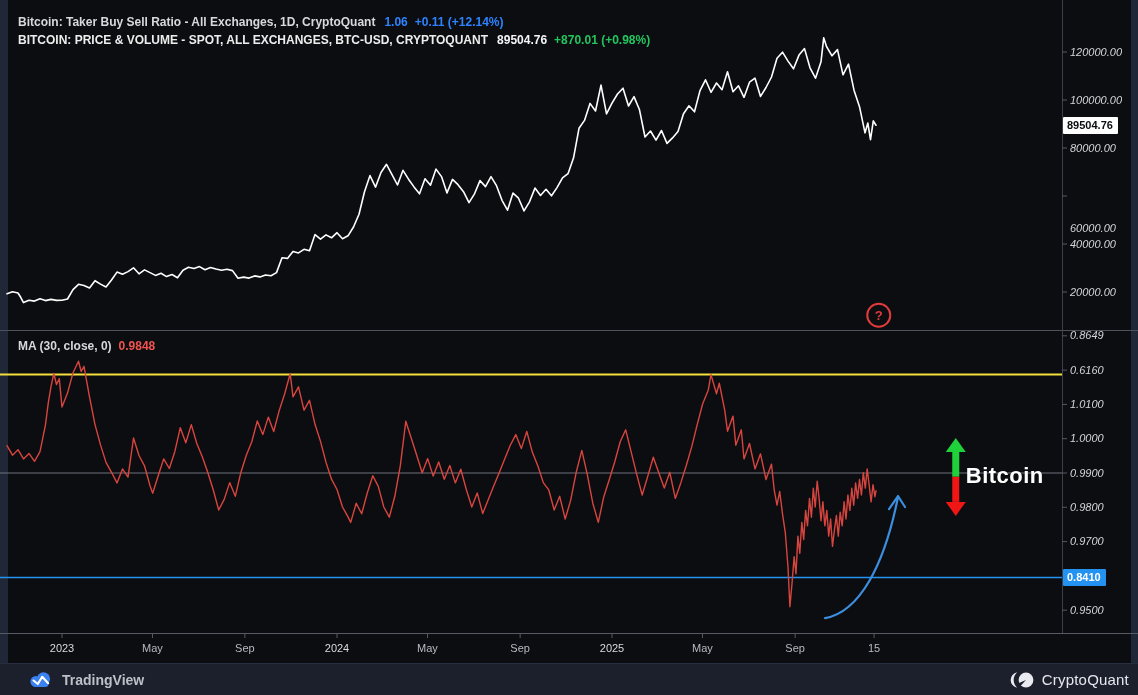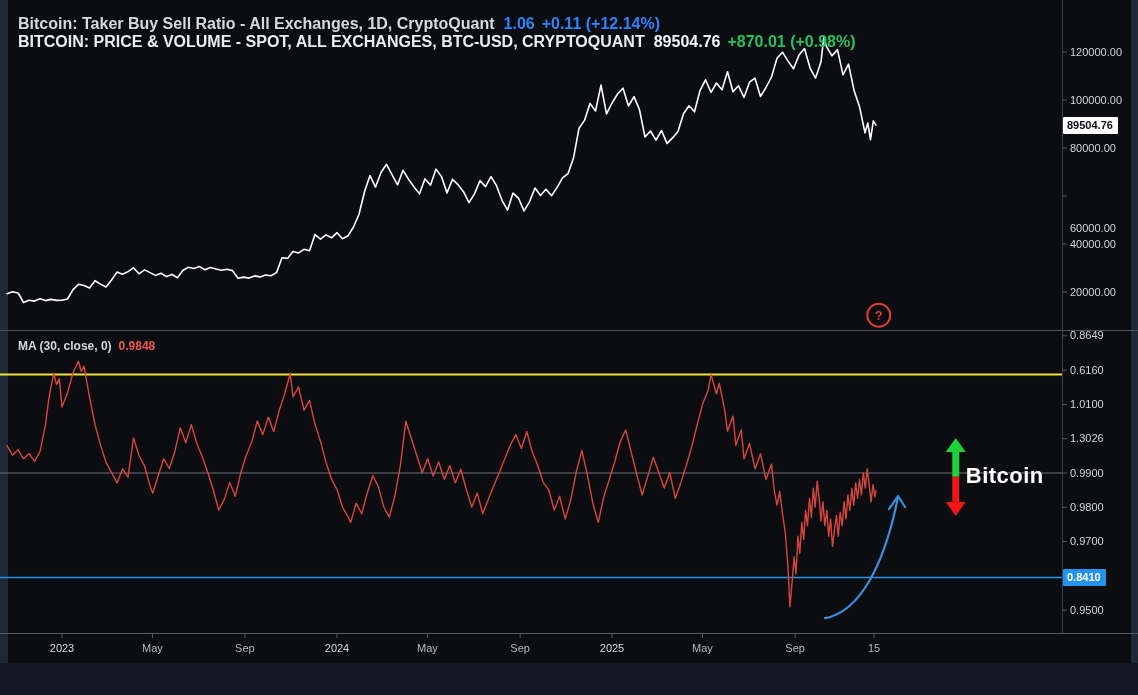--- a/index.html
+++ b/index.html
@@ -1,29 +1,29 @@
 <!DOCTYPE html>
 <html><head>
 <meta charset="utf-8">
 <style>
   html,body{margin:0;padding:0;background:#131722;}
   .app{position:relative;width:1138px;height:695px;background:#131722;overflow:hidden;
        font-family:"Liberation Sans",sans-serif;-webkit-font-smoothing:antialiased;}
   #chart-svg{position:absolute;left:0;top:0;}
   .abs{position:absolute;}
-  .legend-row{position:absolute;left:18px;white-space:nowrap;font-size:16px;font-weight:700;}
+  .legend-row{position:absolute;left:18px;white-space:nowrap;font-size:12px;font-weight:700;}
   .legend-main{color:#d7d9dd;}
   .legend-blue{color:#2d83ff;margin-left:9px;}
   .legend-blue2{color:#2d83ff;margin-left:7px;}
   .legend-white{color:#f4f5f7;margin-left:9px;}
   .legend-white2{color:#22c55e;margin-left:7px;}
   .ma-label{position:absolute;left:18px;top:339px;font-size:12px;font-weight:700;white-space:nowrap;}
   .ma-name{color:#d5d7db;}
   .ma-value{color:#f0544f;margin-left:7px;}
-  .axis-label{position:absolute;left:1070px;font-size:11px;color:#d3d5d9;line-height:13px;}
+  .axis-label{position:absolute;left:1070px;font-size:11px;color:#d3d5d9;line-height:13px;font-style:italic;}
   .time-label{position:absolute;top:642px;font-size:11px;color:#b7bac1;transform:translateX(-50%);}
   .time-label.year{color:#d8dade;text-align:right;}
   .badge{position:absolute;left:1063px;font-size:11px;font-weight:700;line-height:13px;
          padding:2px 5px 2px 4px;border-radius:1px;}
   .badge.price{background:#ffffff;color:#0b0c10;}
   .badge.ratio{background:#2492f0;color:#ffffff;}
   .pressure-label{position:absolute;color:#ffffff;font-size:22px;font-weight:600;letter-spacing:0.5px;}
   .footer{position:absolute;left:0;top:663px;width:1138px;height:32px;background:#1b202c;
           border-top:1px solid #262e40;display:flex;align-items:center;justify-content:space-between;
           box-sizing:border-box;padding:0 9px 0 28px;}
@@ -98,21 +98,21 @@
       <div class="axis-label abs" style="top: 93.5px;">100000.00</div>
       <div class="axis-label abs" style="top: 141.5px;">80000.00</div>
       <div class="axis-label abs" style="top: 189.5px; margin-top: 32px;">60000.00</div>
       <div class="axis-label abs" style="top: 237.5px;">40000.00</div>
       <div class="axis-label abs" style="top: 285.5px;">20000.00</div>
     </div>
   <div id="ratio-axis">
       <div class="axis-label abs" style="top: 329.3px;">0.8649</div>
       <div class="axis-label abs" style="top: 363.6px;">0.6160</div>
       <div class="axis-label abs" style="top: 397.9px;">1.0100</div>
-      <div class="axis-label abs" style="top: 432.2px;">1.3026</div>
+      <div class="axis-label abs" style="top: 432.2px;">1.0000</div>
       <div class="axis-label abs" style="top: 466.5px;">0.9900</div>
       <div class="axis-label abs" style="top: 500.8px;">0.9800</div>
       <div class="axis-label abs" style="top: 535.1px;">0.9700</div>
       <div class="axis-label abs" style="top: 603.7px;">0.9500</div>
     </div>
   <div id="time-axis">
       <div class="time-label year" style="left: 62px;">2023</div>
       <div class="time-label" style="left: 152.475px;">May</div>
       <div class="time-label" style="left: 244.875px;">Sep</div>
       <div class="time-label year" style="left: 337px;">2024</div>
@@ -122,13 +122,32 @@
       <div class="time-label" style="left: 702.475px;">May</div>
       <div class="time-label" style="left: 795.15px;">Sep</div>
       <div class="time-label" style="left: 874.075px;">15</div>
     </div>
 
   <div class="badge price" id="price-badge" style="top: 116.689px;">89504.76</div>
   <div class="badge ratio" id="ratio-badge" style="top: 569.115px;">0.8410</div>
 
   <div class="pressure-label" id="pressure-label" style="left: 965.75px; top: 462.773px;">Bitcoin</div>
 
+  <div class="footer">
+    <div class="brand">
+      <svg width="26" height="20" viewBox="0 0 26 20">
+        <circle cx="8" cy="11.5" r="5.6" fill="#3b82f0"></circle>
+        <circle cx="15.5" cy="8.8" r="6.6" fill="#3b82f0"></circle>
+        <rect x="5" y="10.5" width="15.5" height="6.6" rx="3.3" fill="#3b82f0"></rect>
+        <polyline points="5.5,10.5 9.8,14 14.2,6.8 20.2,13.2" stroke="#ffffff" stroke-width="2.1" fill="none" stroke-linecap="round" stroke-linejoin="round"></polyline>
+      </svg>
+      <span class="tv-text">TradingView</span>
+    </div>
+    <div class="brand">
+      <svg width="28" height="18" viewBox="0 0 28 18">
+        <path d="M11.2 1.3 A 7.8 7.8 0 0 0 11.2 16.7 A 10.2 10.2 0 0 1 11.2 1.3 Z" fill="#e9ebf0"></path>
+        <circle cx="20" cy="9" r="7.4" fill="#e9ebf0"></circle>
+        <path d="M20 9 L12.4 12.2 L14.0 15.4 Z" fill="#1b202c"></path>
+      </svg>
+      <span class="cq-text">CryptoQuant</span>
+    </div>
+  </div>
 </div>
 
 </body></html>

